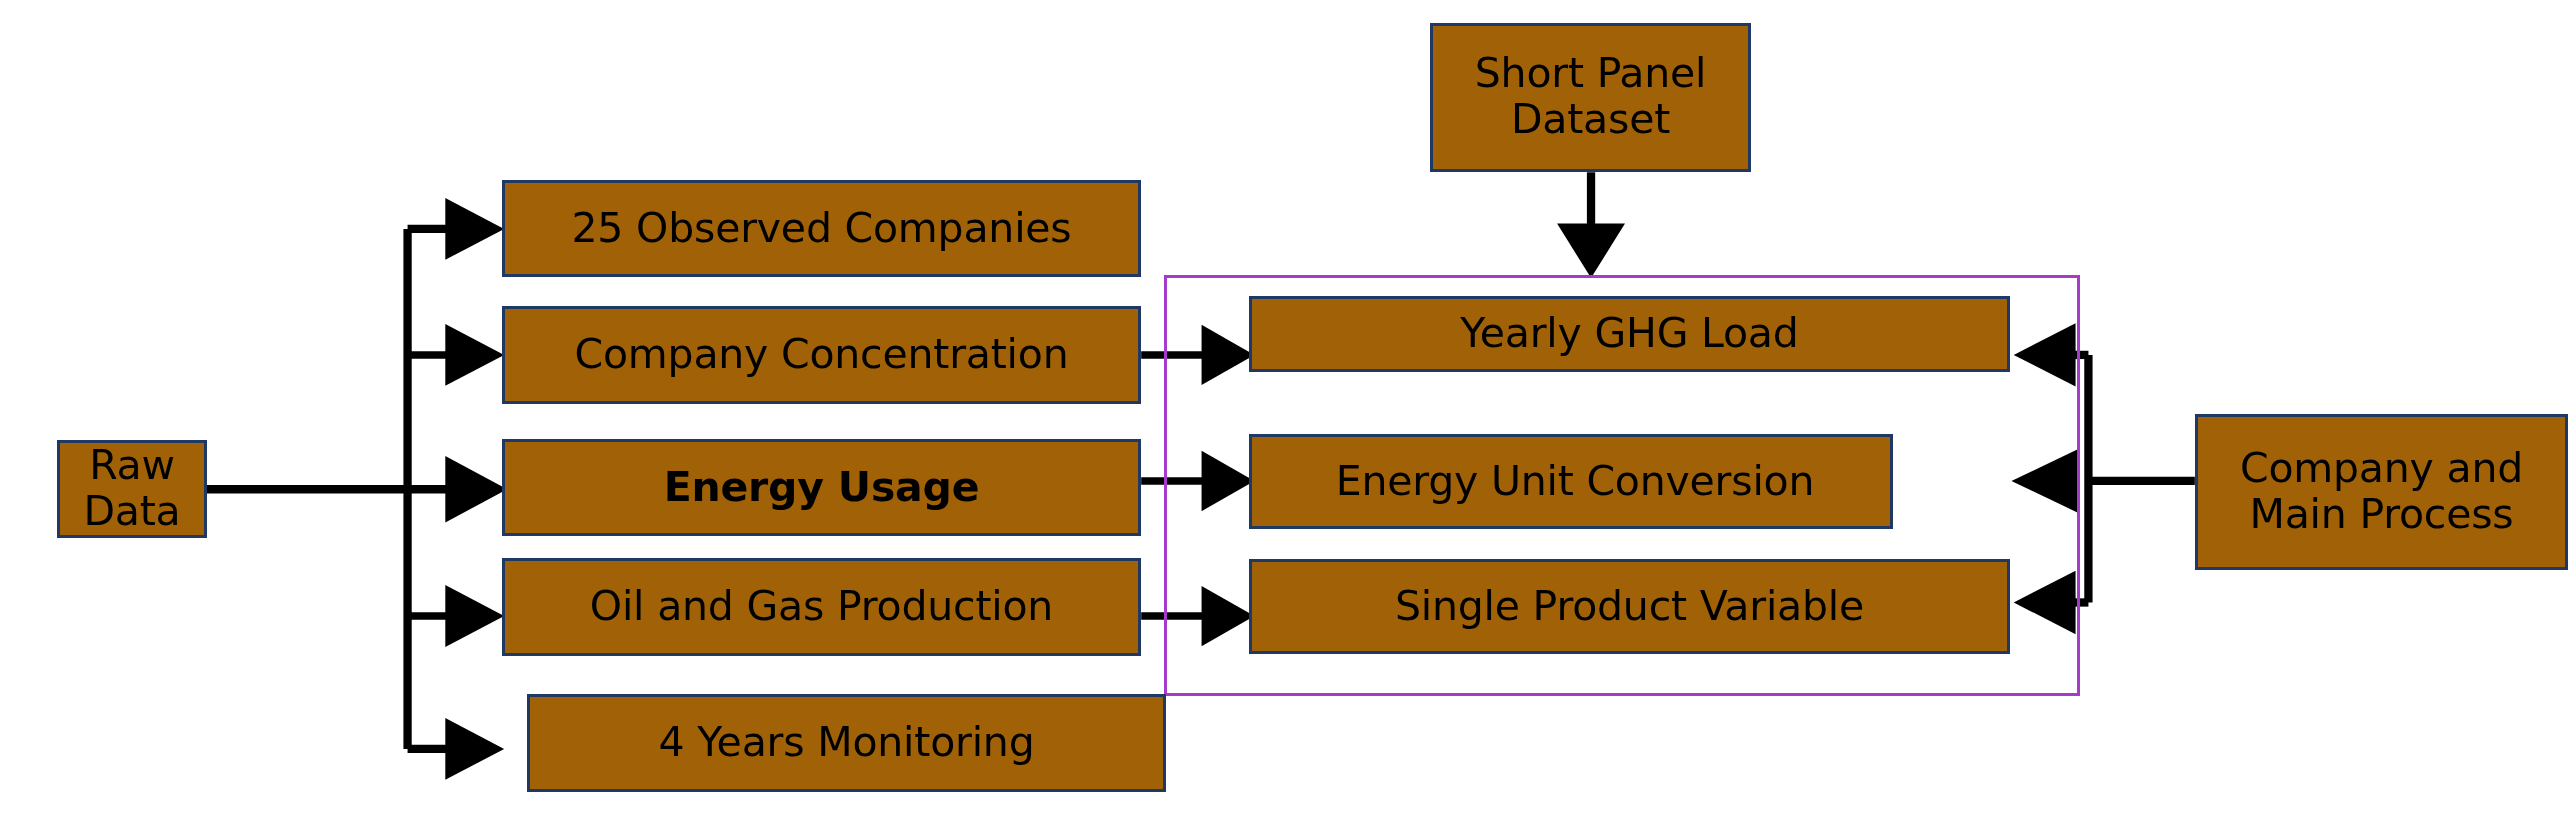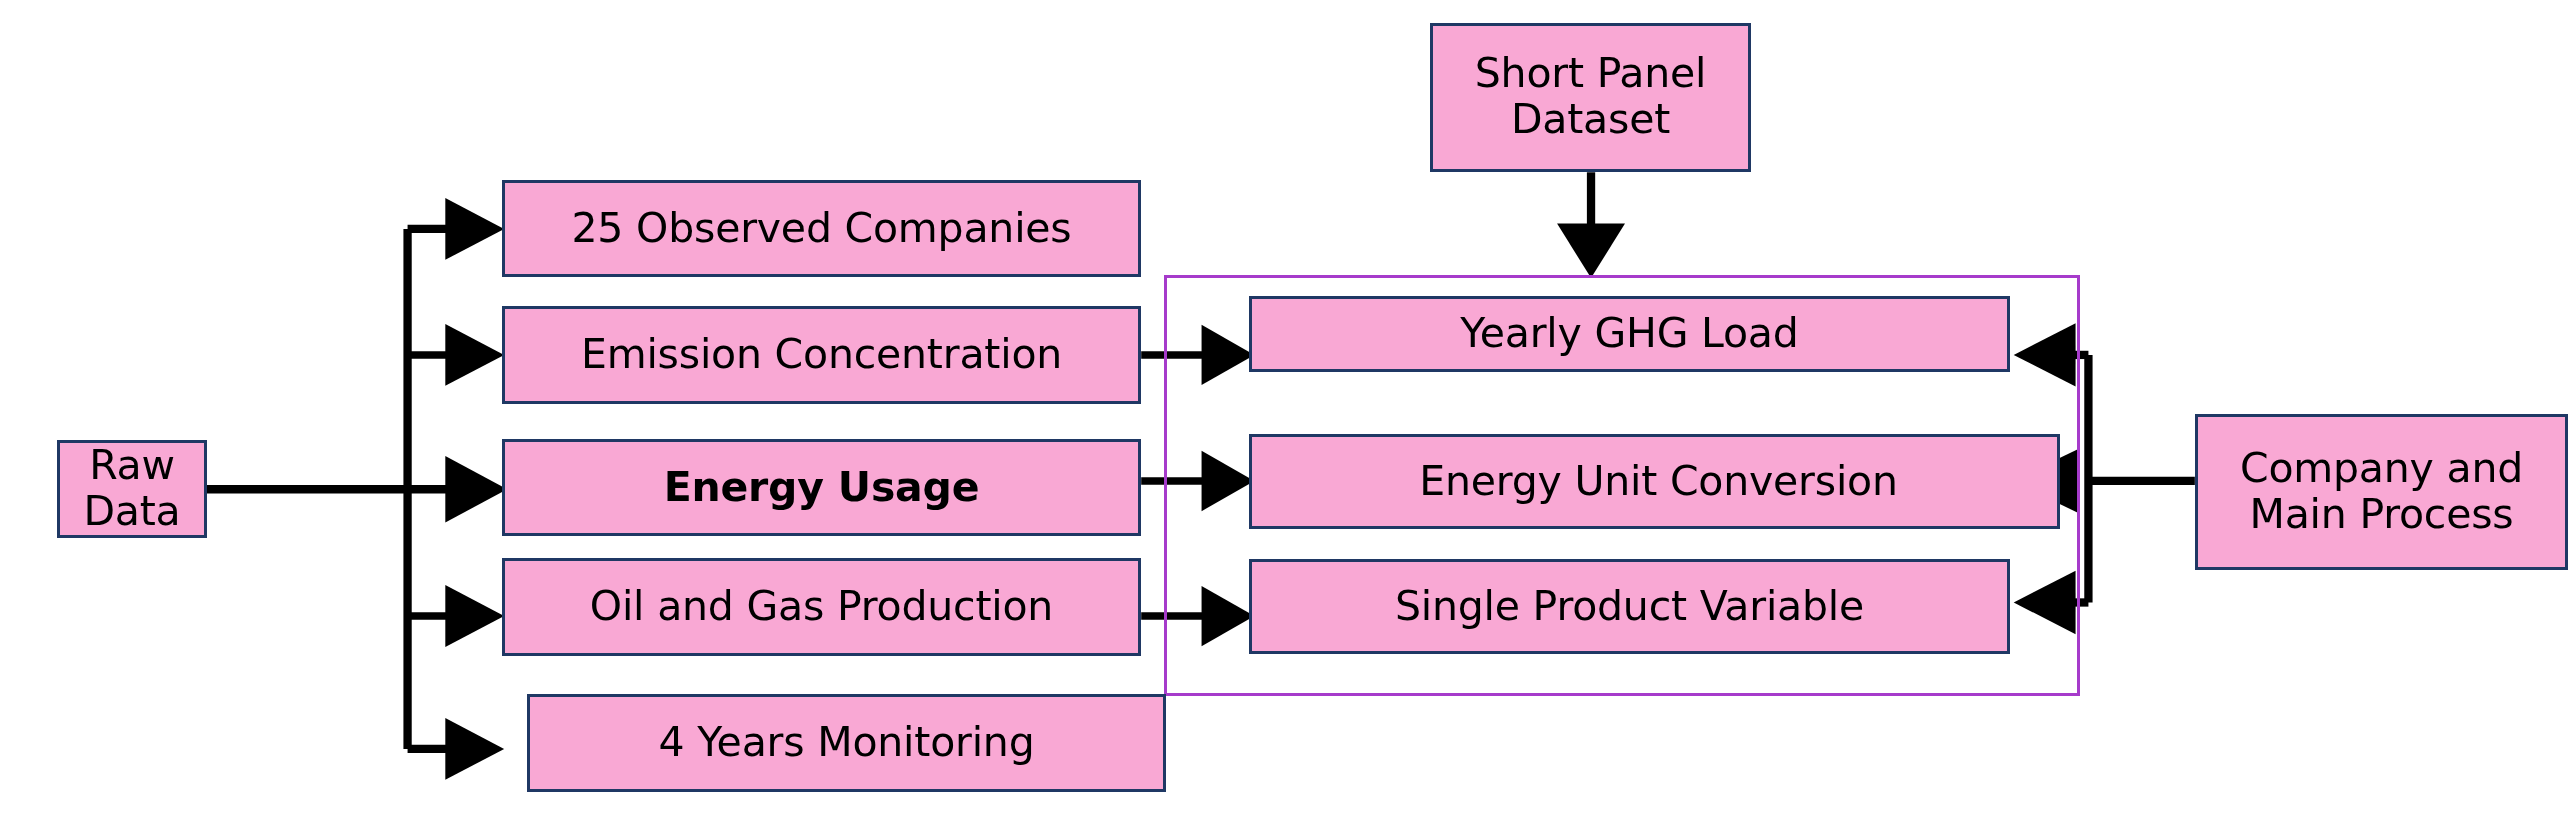--- a/index.html
+++ b/index.html
@@ -7,21 +7,21 @@
   #stage{
     position:relative;
     width:2576px;height:814px;
     background:#ffffff;
     font-family:"DejaVu Sans","Liberation Sans",sans-serif;
     overflow:hidden;
   }
   .node{
     position:absolute;
     box-sizing:border-box;
-    background:#f9a8d4;
+    background:#a16207;
     border:3.8px solid #1F3864;
     display:flex;
     align-items:center;
     justify-content:center;
     text-align:center;
     color:#000000;
     font-size:41px;
     line-height:1.12;
     letter-spacing:-0.2px;
     white-space:pre-line;
@@ -92,31 +92,31 @@
 
   <div class="group-box" style="left:1164px;top:275px;width:916px;height:421px;"></div>
 
   <div class="node" style="left:25px;top:440px;width:150px;height:98px;margin-left:32px;">Raw Data</div>
 
   <div class="node two-line" style="left:1430px;top:22.6px;width:321px;height:149px;">Short Panel
 Dataset</div>
 
   <div class="node" style="left:502px;top:180px;width:639px;height:97px;">25 Observed Companies</div>
 
-  <div class="node" style="left:502px;top:306px;width:639px;height:98px;">Emission Concentration</div>
+  <div class="node" style="left:502px;top:306px;width:639px;height:98px;">Company Concentration</div>
 
   <div class="node" style="left:502px;top:439px;width:639px;height:97px;font-weight:bold;">Energy Usage</div>
 
   <div class="node" style="left:502px;top:558px;width:639px;height:98px;">Oil and Gas Production</div>
 
   <div class="node" style="left:527px;top:694px;width:639px;height:98px;">4 Years Monitoring</div>
 
   <div class="node" style="left:1249px;top:296px;width:761px;height:76px;">Yearly GHG Load</div>
 
-  <div class="node" style="left:1249px;top:434px;width:811px;height:95px;padding-left:8px;">Energy Unit Conversion</div>
+  <div class="node" style="left:1249px;top:434px;width:644px;height:95px;padding-left:8px;">Energy Unit Conversion</div>
 
   <div class="node" style="left:1249px;top:559px;width:761px;height:95px;">Single Product Variable</div>
 
   <div class="node two-line" style="left:2195px;top:414px;width:373px;height:156px;">Company and
 Main Process</div>
 
 </div>
 
 
 </body></html>

